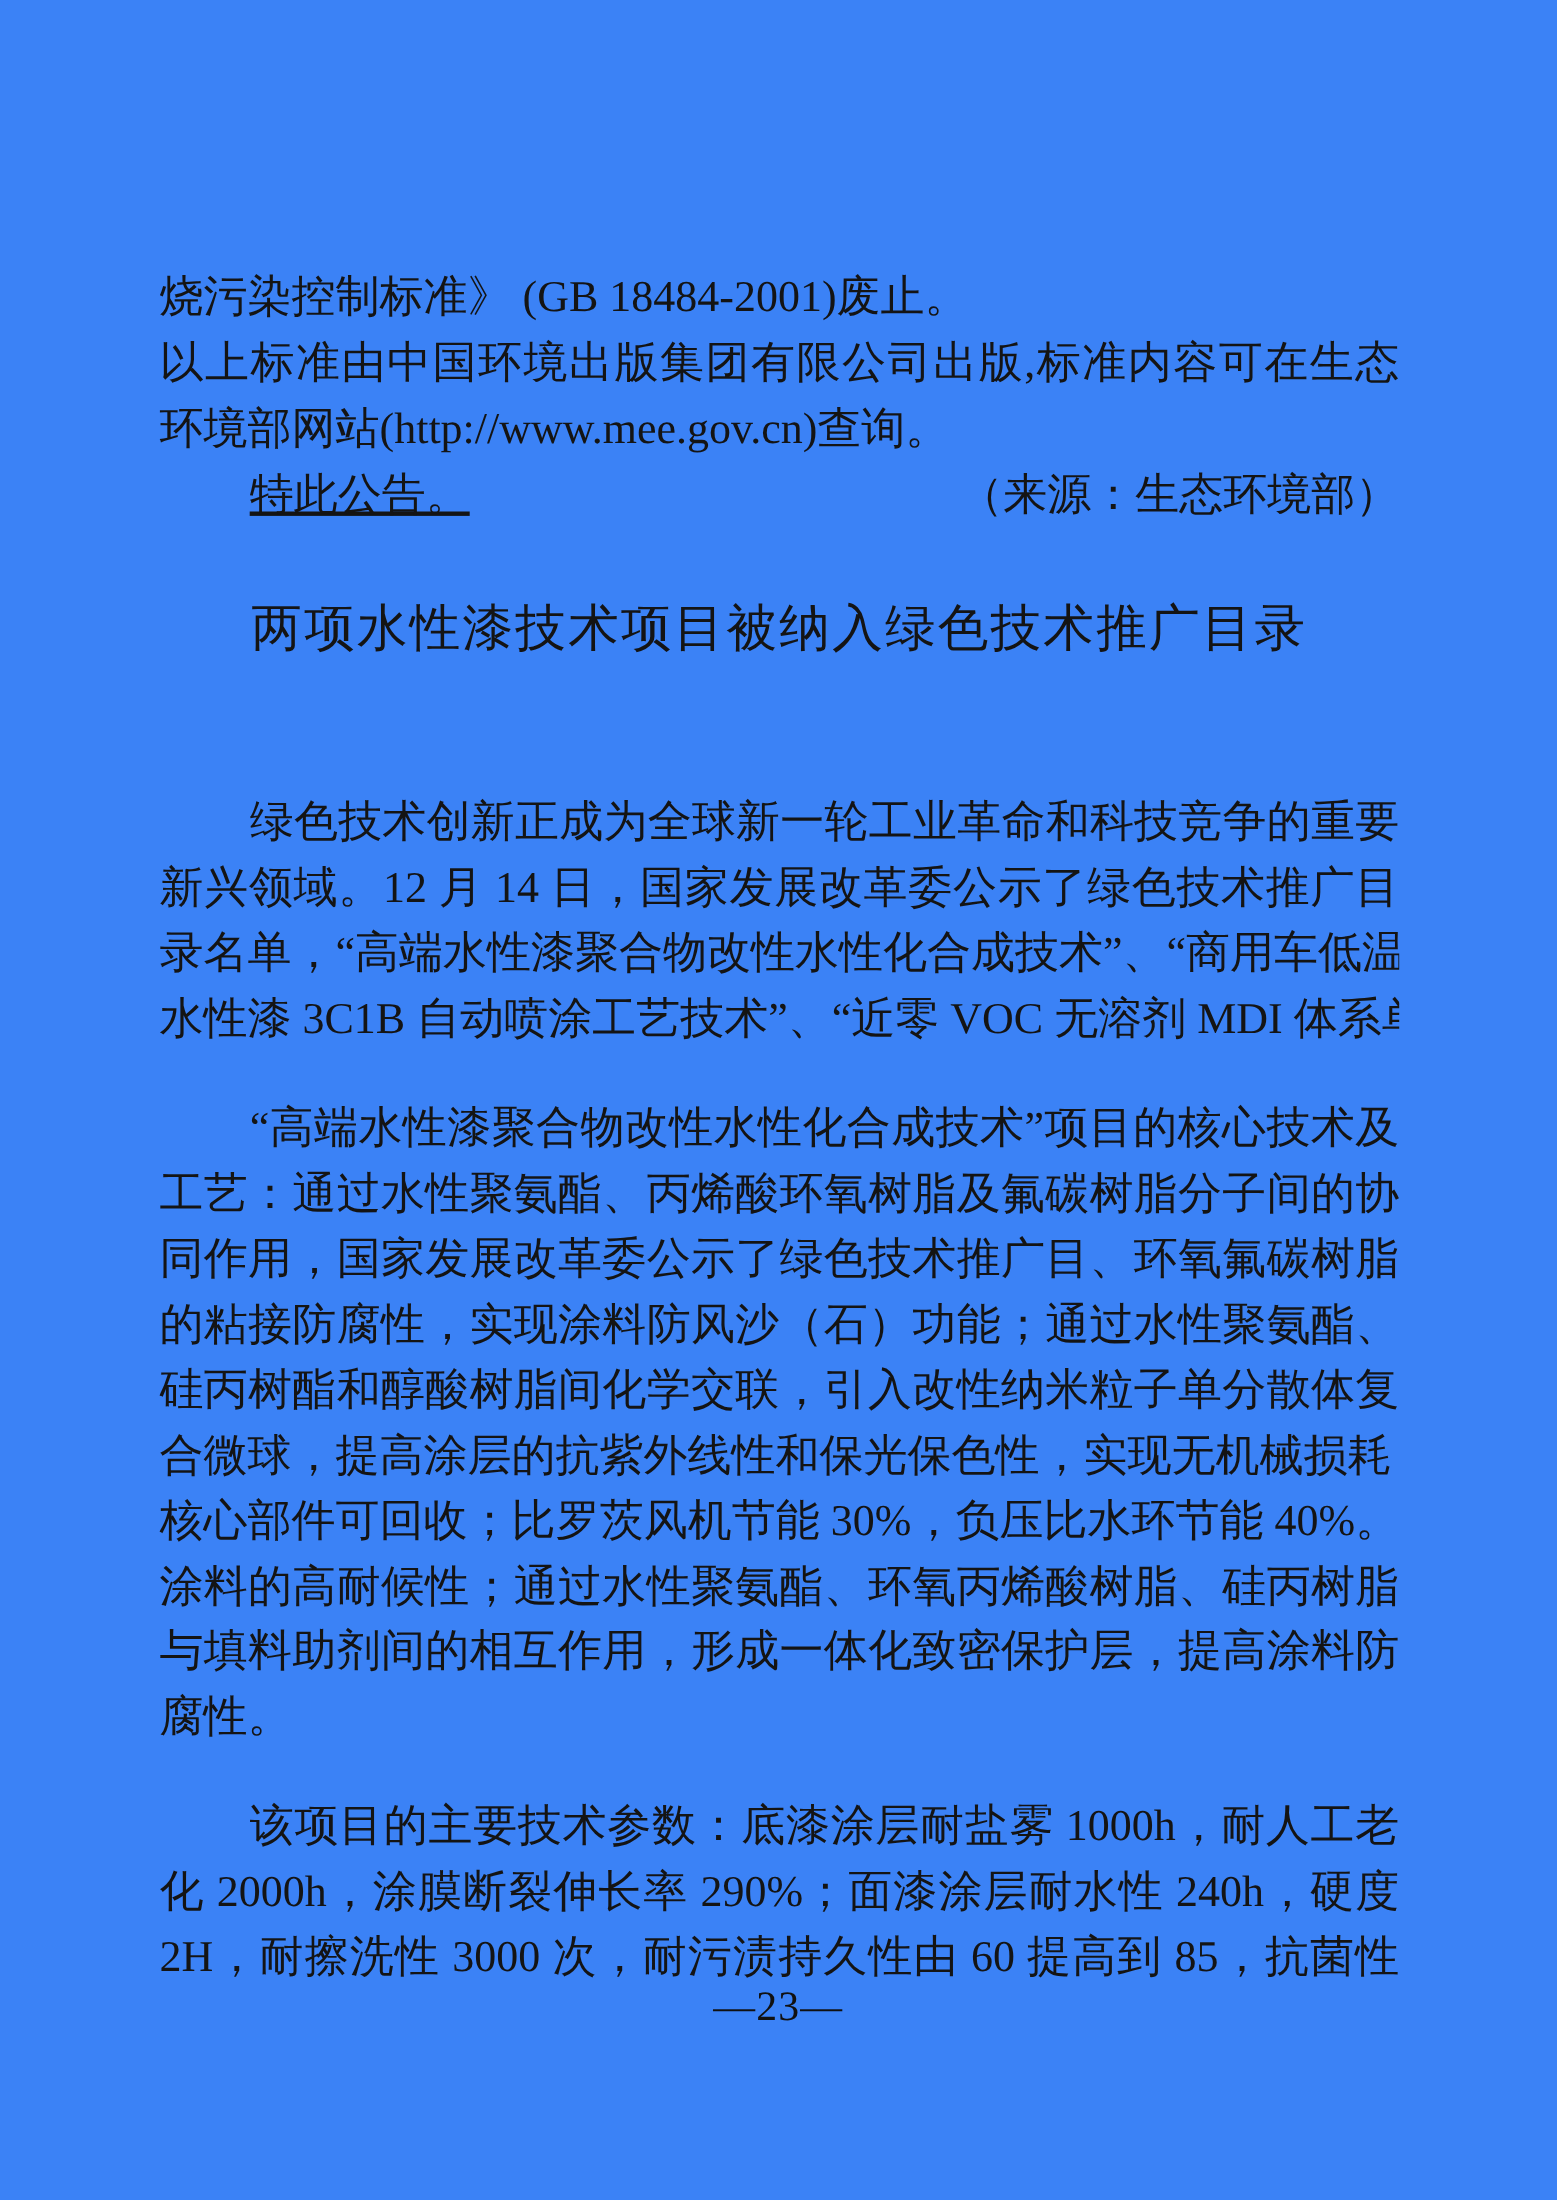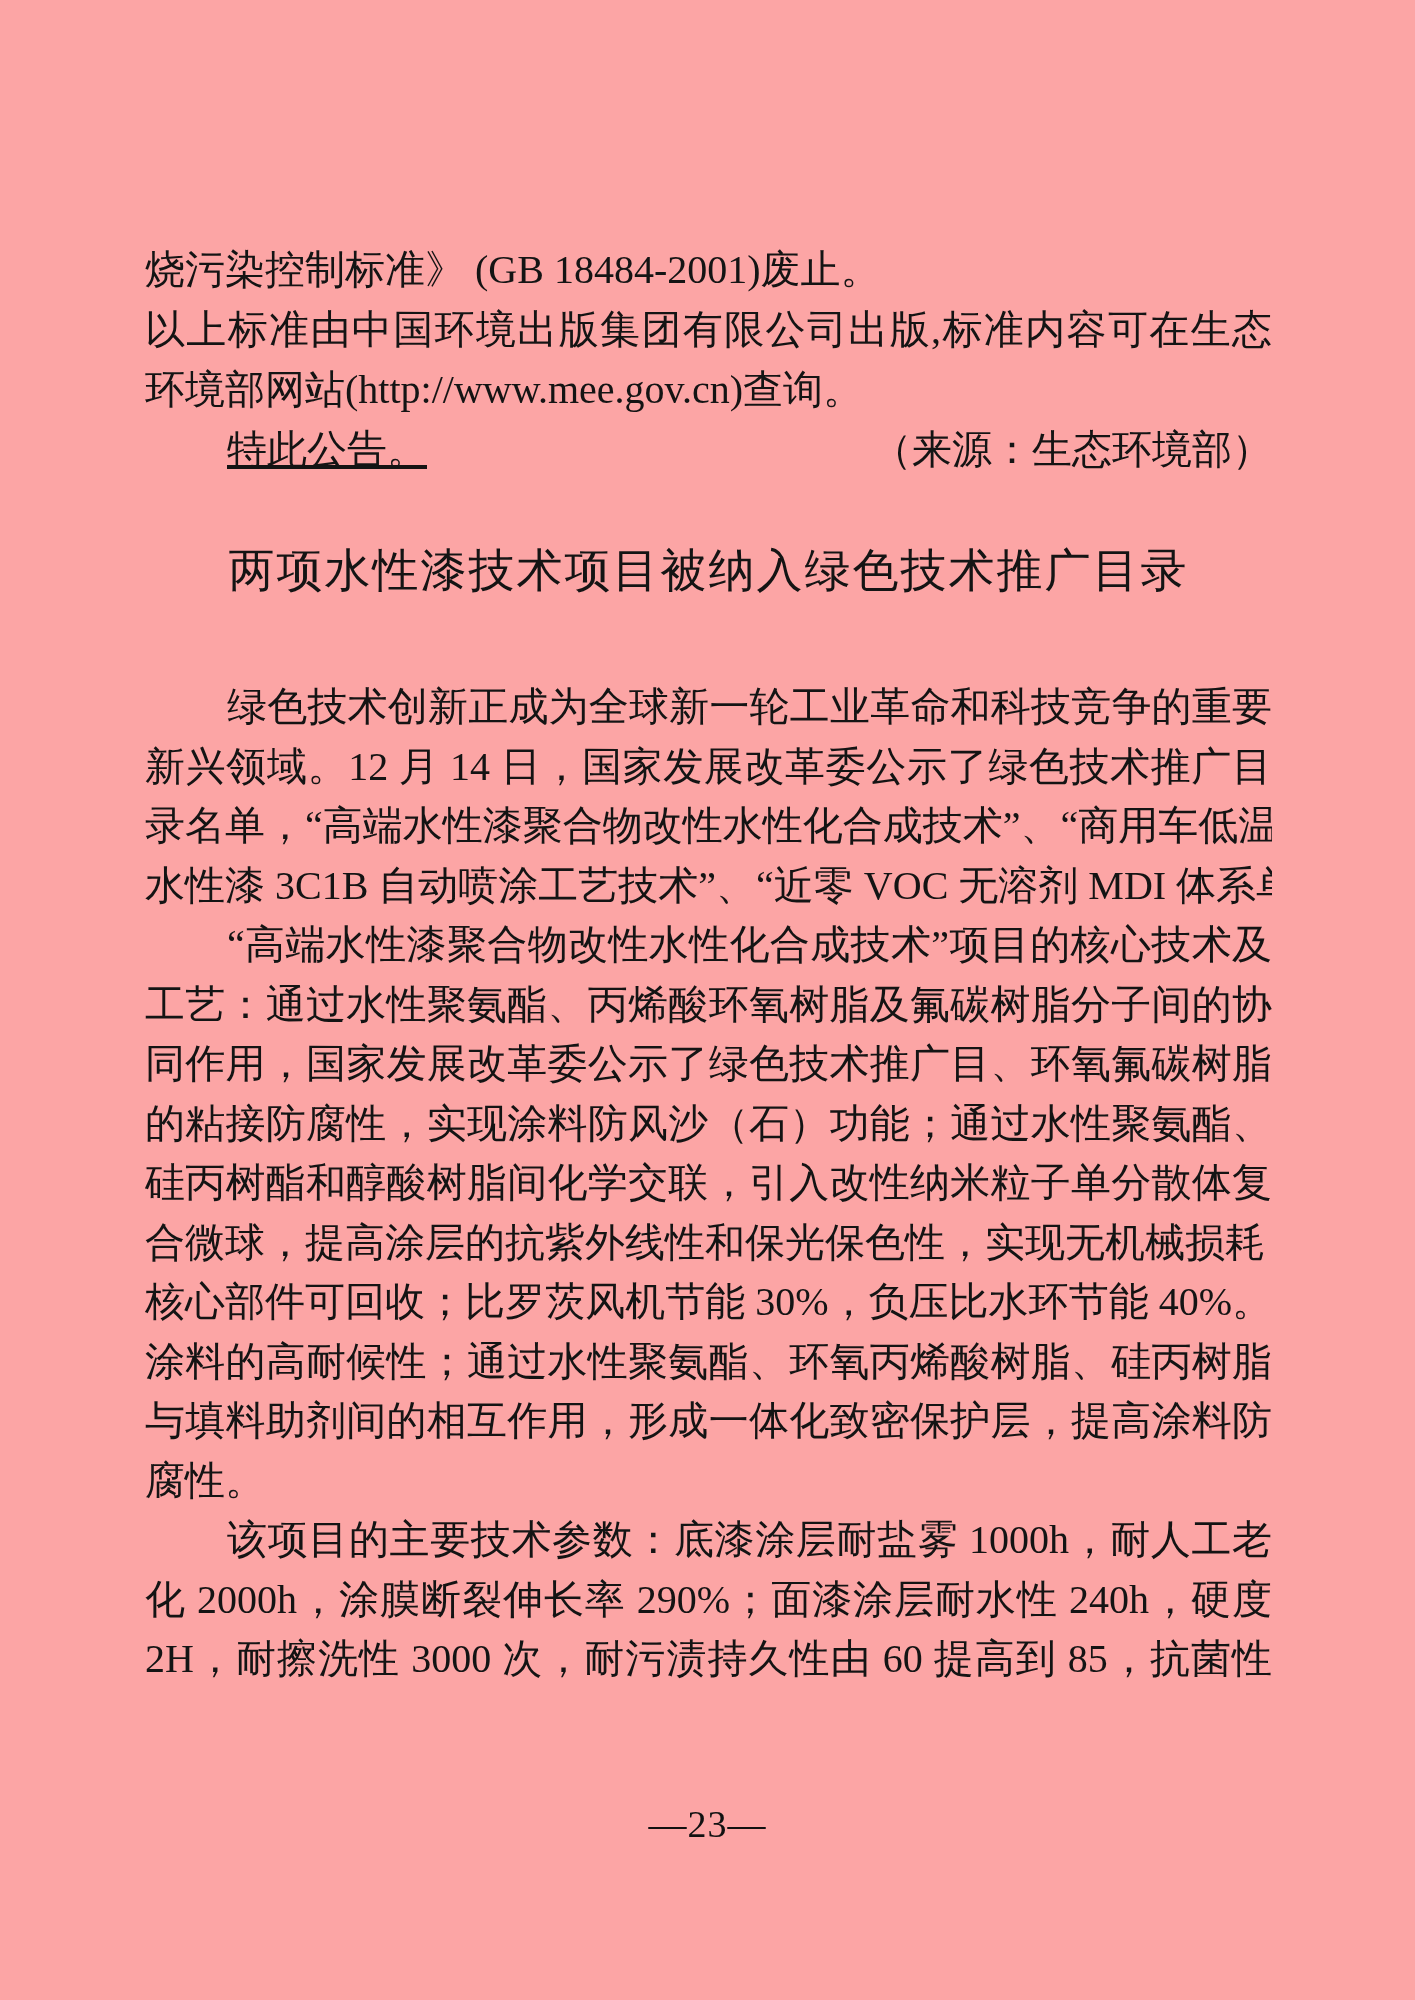--- a/index.html
+++ b/index.html
@@ -4,21 +4,21 @@
 <style>
   html, body {
     margin: 0;
     padding: 0;
     background: #ffffff;
   }
   .page {
     position: relative;
     width: 1415px;
     height: 2000px;
-    background: #fca5a5;
+    background: #3b82f6;
     font-family: "Liberation Serif", "DejaVu Serif", serif;
     color: #141414;
     overflow: hidden;
   }
   .col {
     position: absolute;
     left: 145px;
     width: 1127px;
   }
   .line {
@@ -29,20 +29,21 @@
     text-align-last: justify;
     overflow: hidden;
     white-space: nowrap;
   }
   .line.lastline {
     text-align: left;
     text-align-last: left;
   }
   .line.indent {
     padding-left: 82px;
+    margin-top: 40px;
   }
   .topblock {
     top: 240px;
   }
   .closing-row {
     display: flex;
     justify-content: space-between;
     font-size: 40px;
     height: 60px;
     line-height: 60px;

